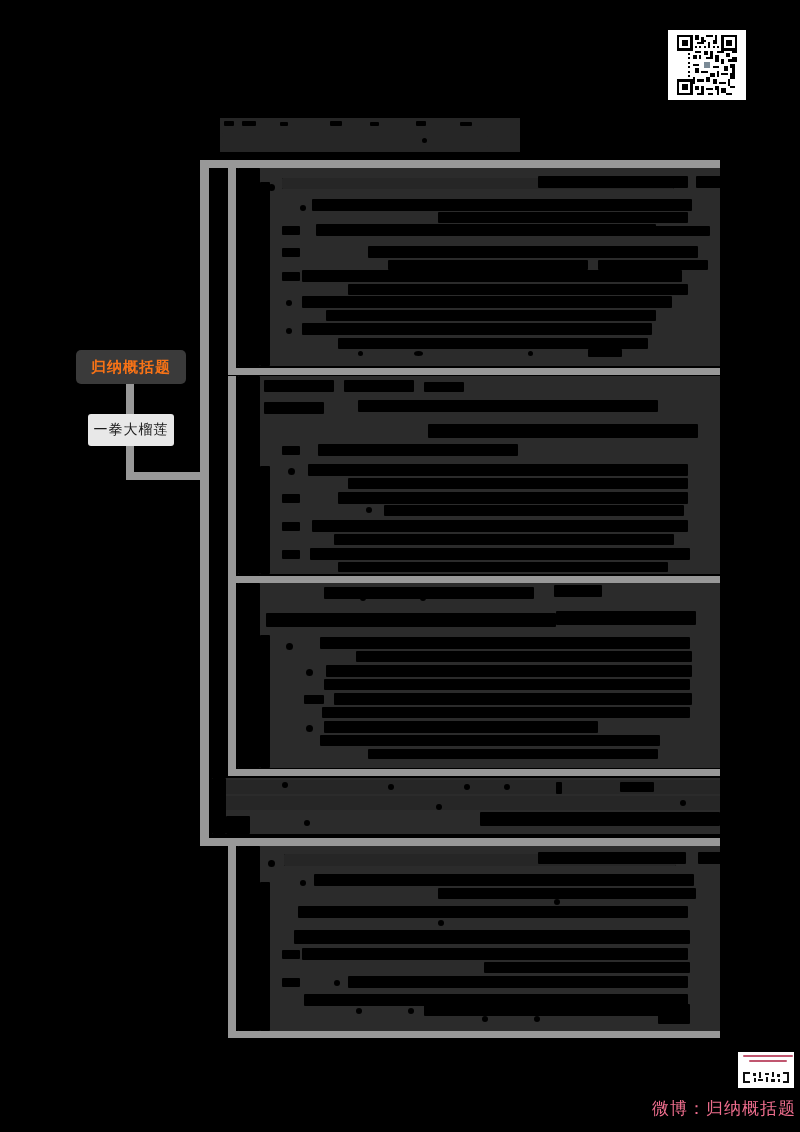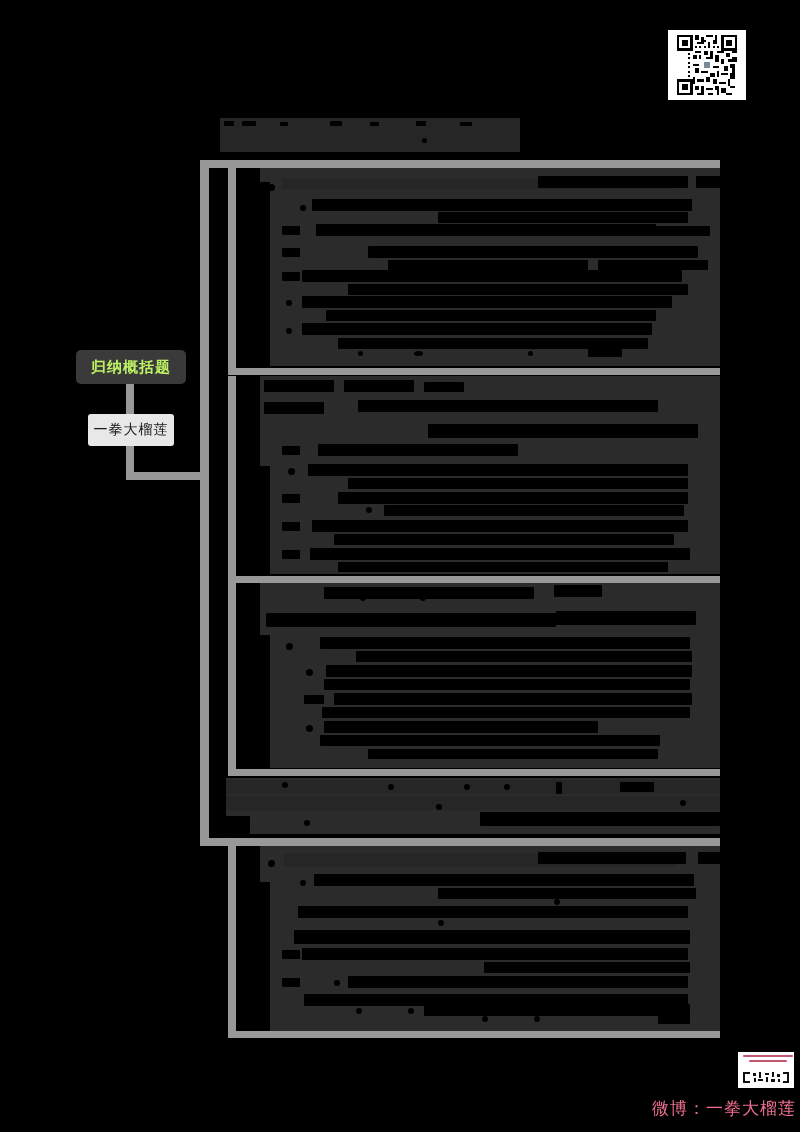--- a/index.html
+++ b/index.html
@@ -17,21 +17,21 @@
   .bar2{position:absolute;background:#262626;border-radius:1px;}
   .dot{position:absolute;background:#000;border-radius:50%;}
 
   
   .node{
     position:absolute;display:flex;align-items:center;justify-content:center;
     box-sizing:border-box;letter-spacing:1px;
   }
   .node-root{
     left:76px;top:350px;width:110px;height:34px;
-    background:#3a3a3a;color:#bef264;border-radius:5px;
+    background:#3a3a3a;color:#f97316;border-radius:5px;
     font-size:15px;font-weight:700;
     box-shadow:0 1px 3px rgba(0,0,0,.6);
   }
   .node-sub{
     left:88px;top:414px;width:86px;height:32px;
     background:#e8e8e8;color:#1a1a1a;border-radius:3px;
     font-size:14px;font-weight:400;
   }
 
   
@@ -381,13 +381,13 @@
         <rect x="29" y="8" width="4" height="3"></rect>
       <rect x="35" y="3" width="3" height="3"></rect>
         <rect x="36" y="8" width="2" height="3"></rect>
       <rect x="41" y="1" width="6" height="2"></rect>
         <rect x="45" y="1" width="2" height="11"></rect>
       <rect x="41" y="10" width="6" height="2"></rect>
     </g>
   </svg>
 </div>
 
-<div class="watermark">微博：一拳大榴莲</div>
+<div class="watermark">微博：归纳概括题</div>
 
 </body></html>

